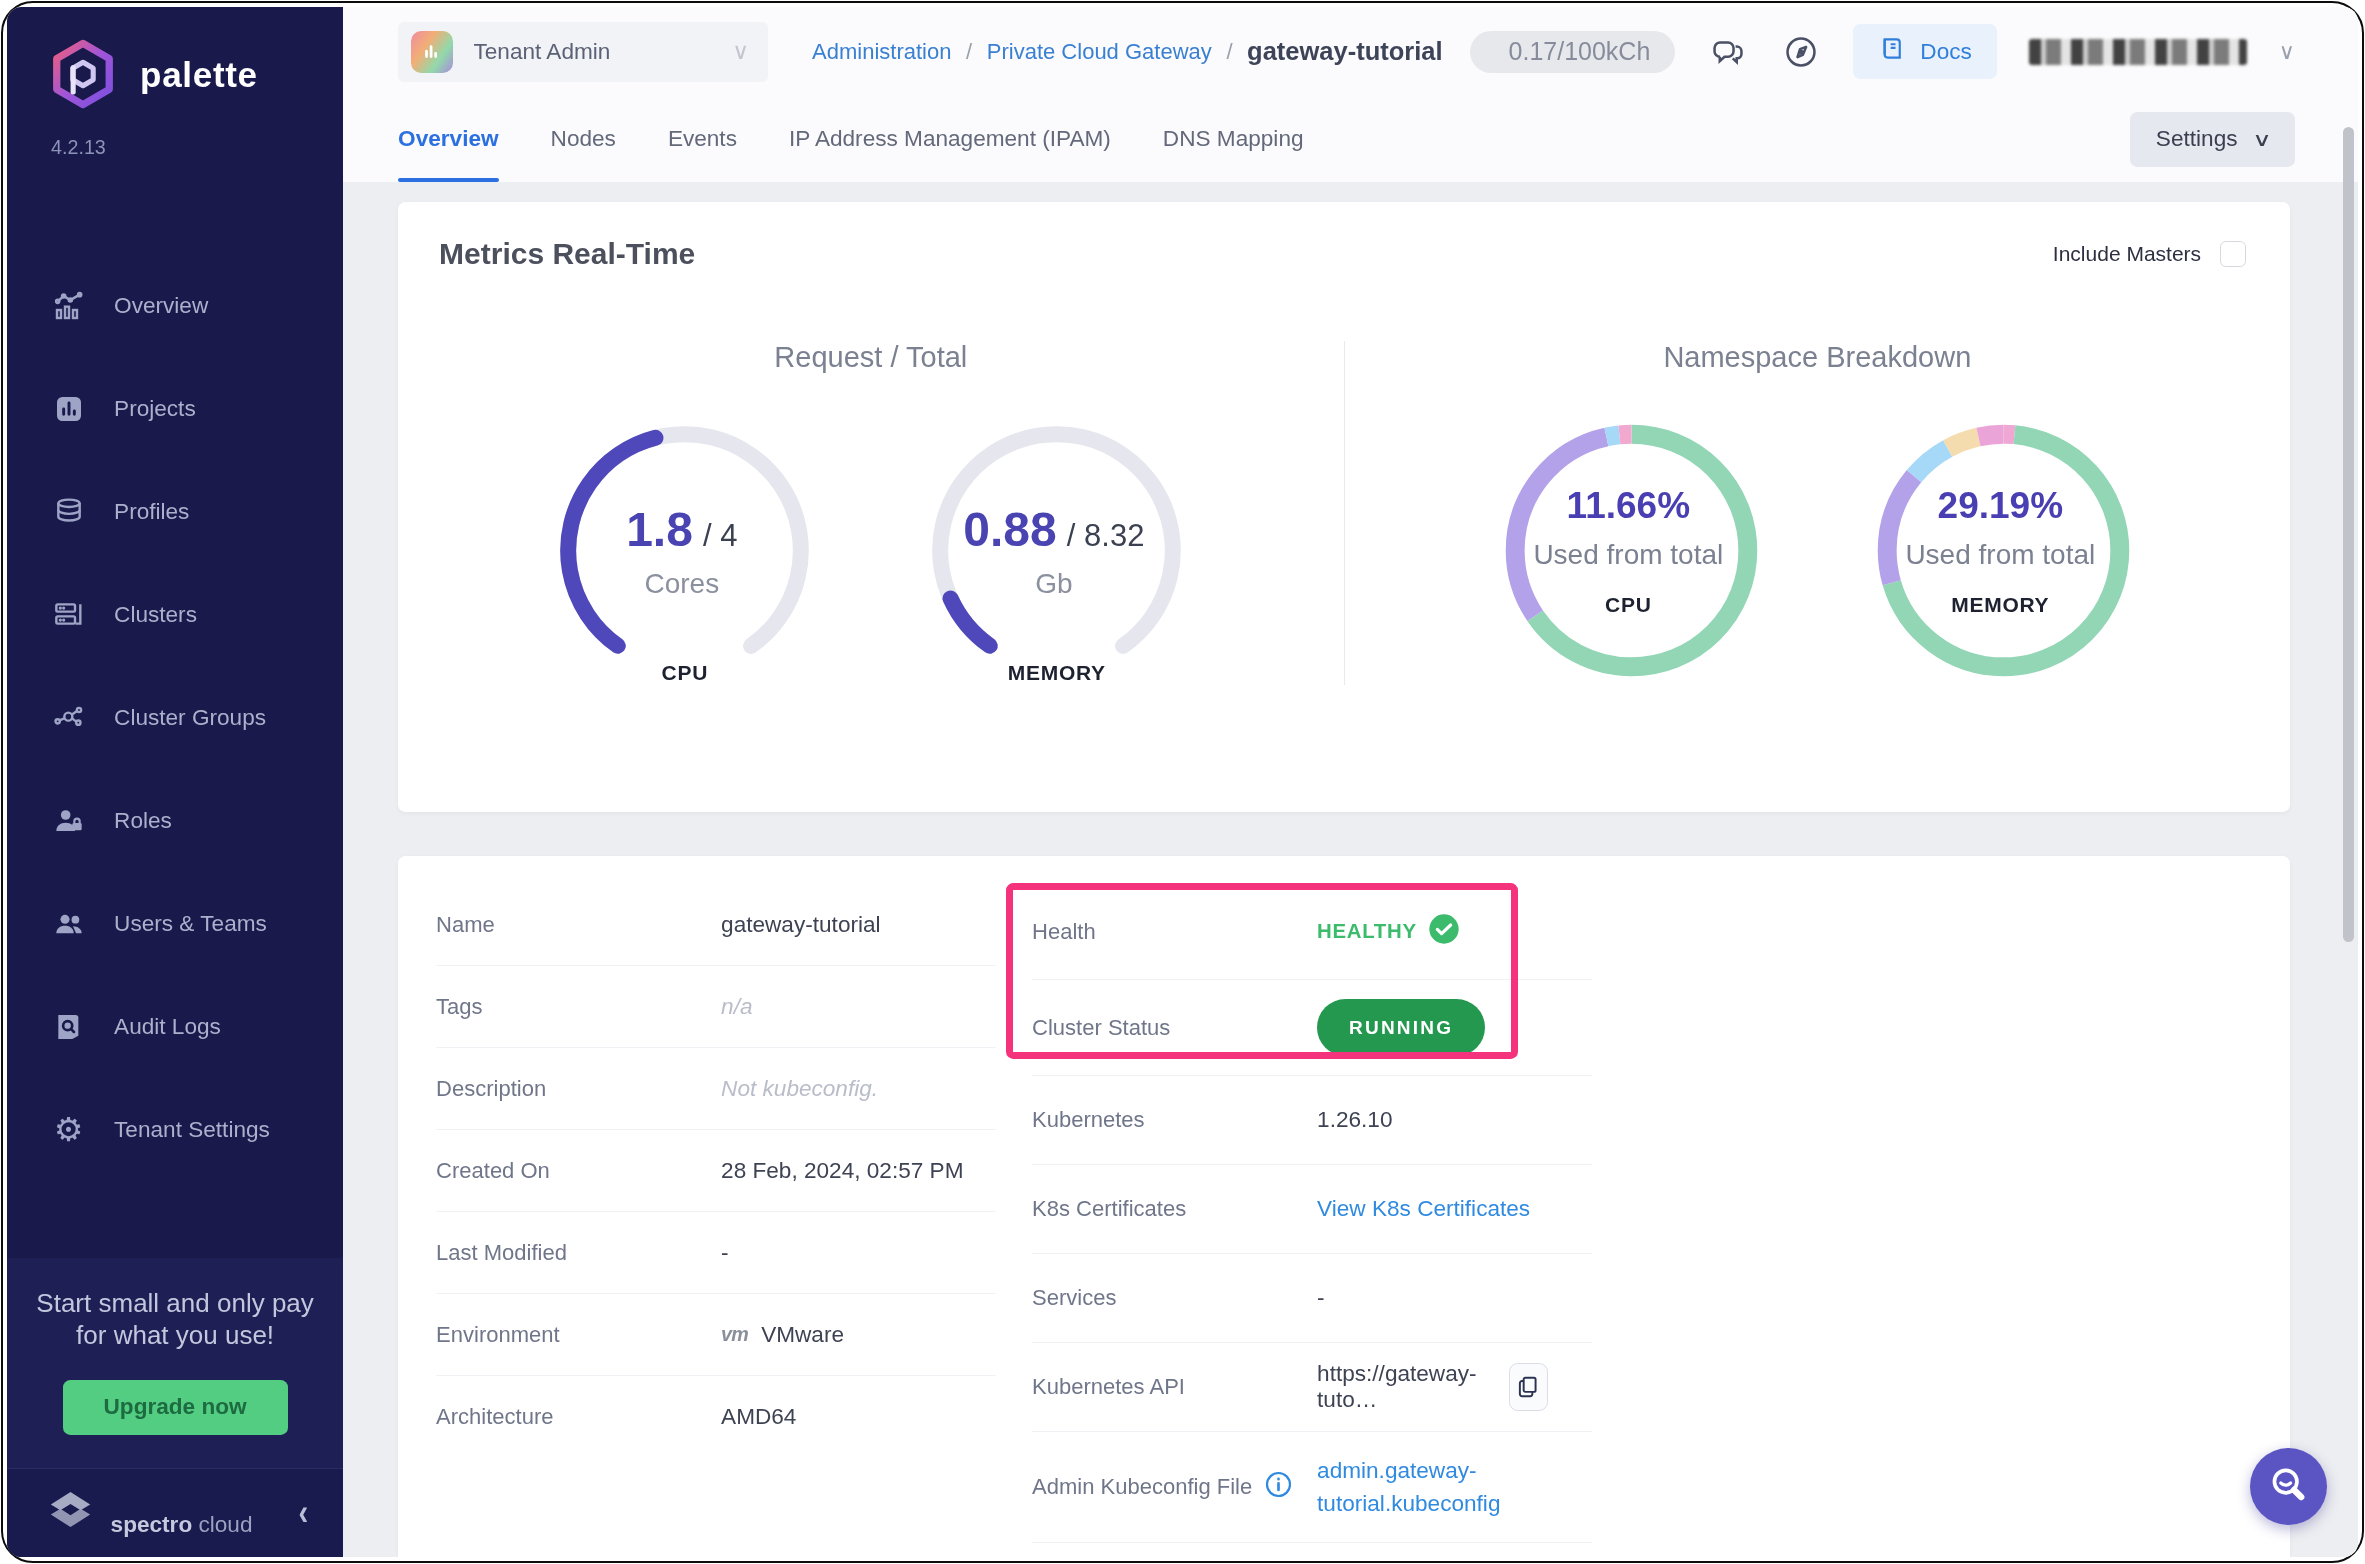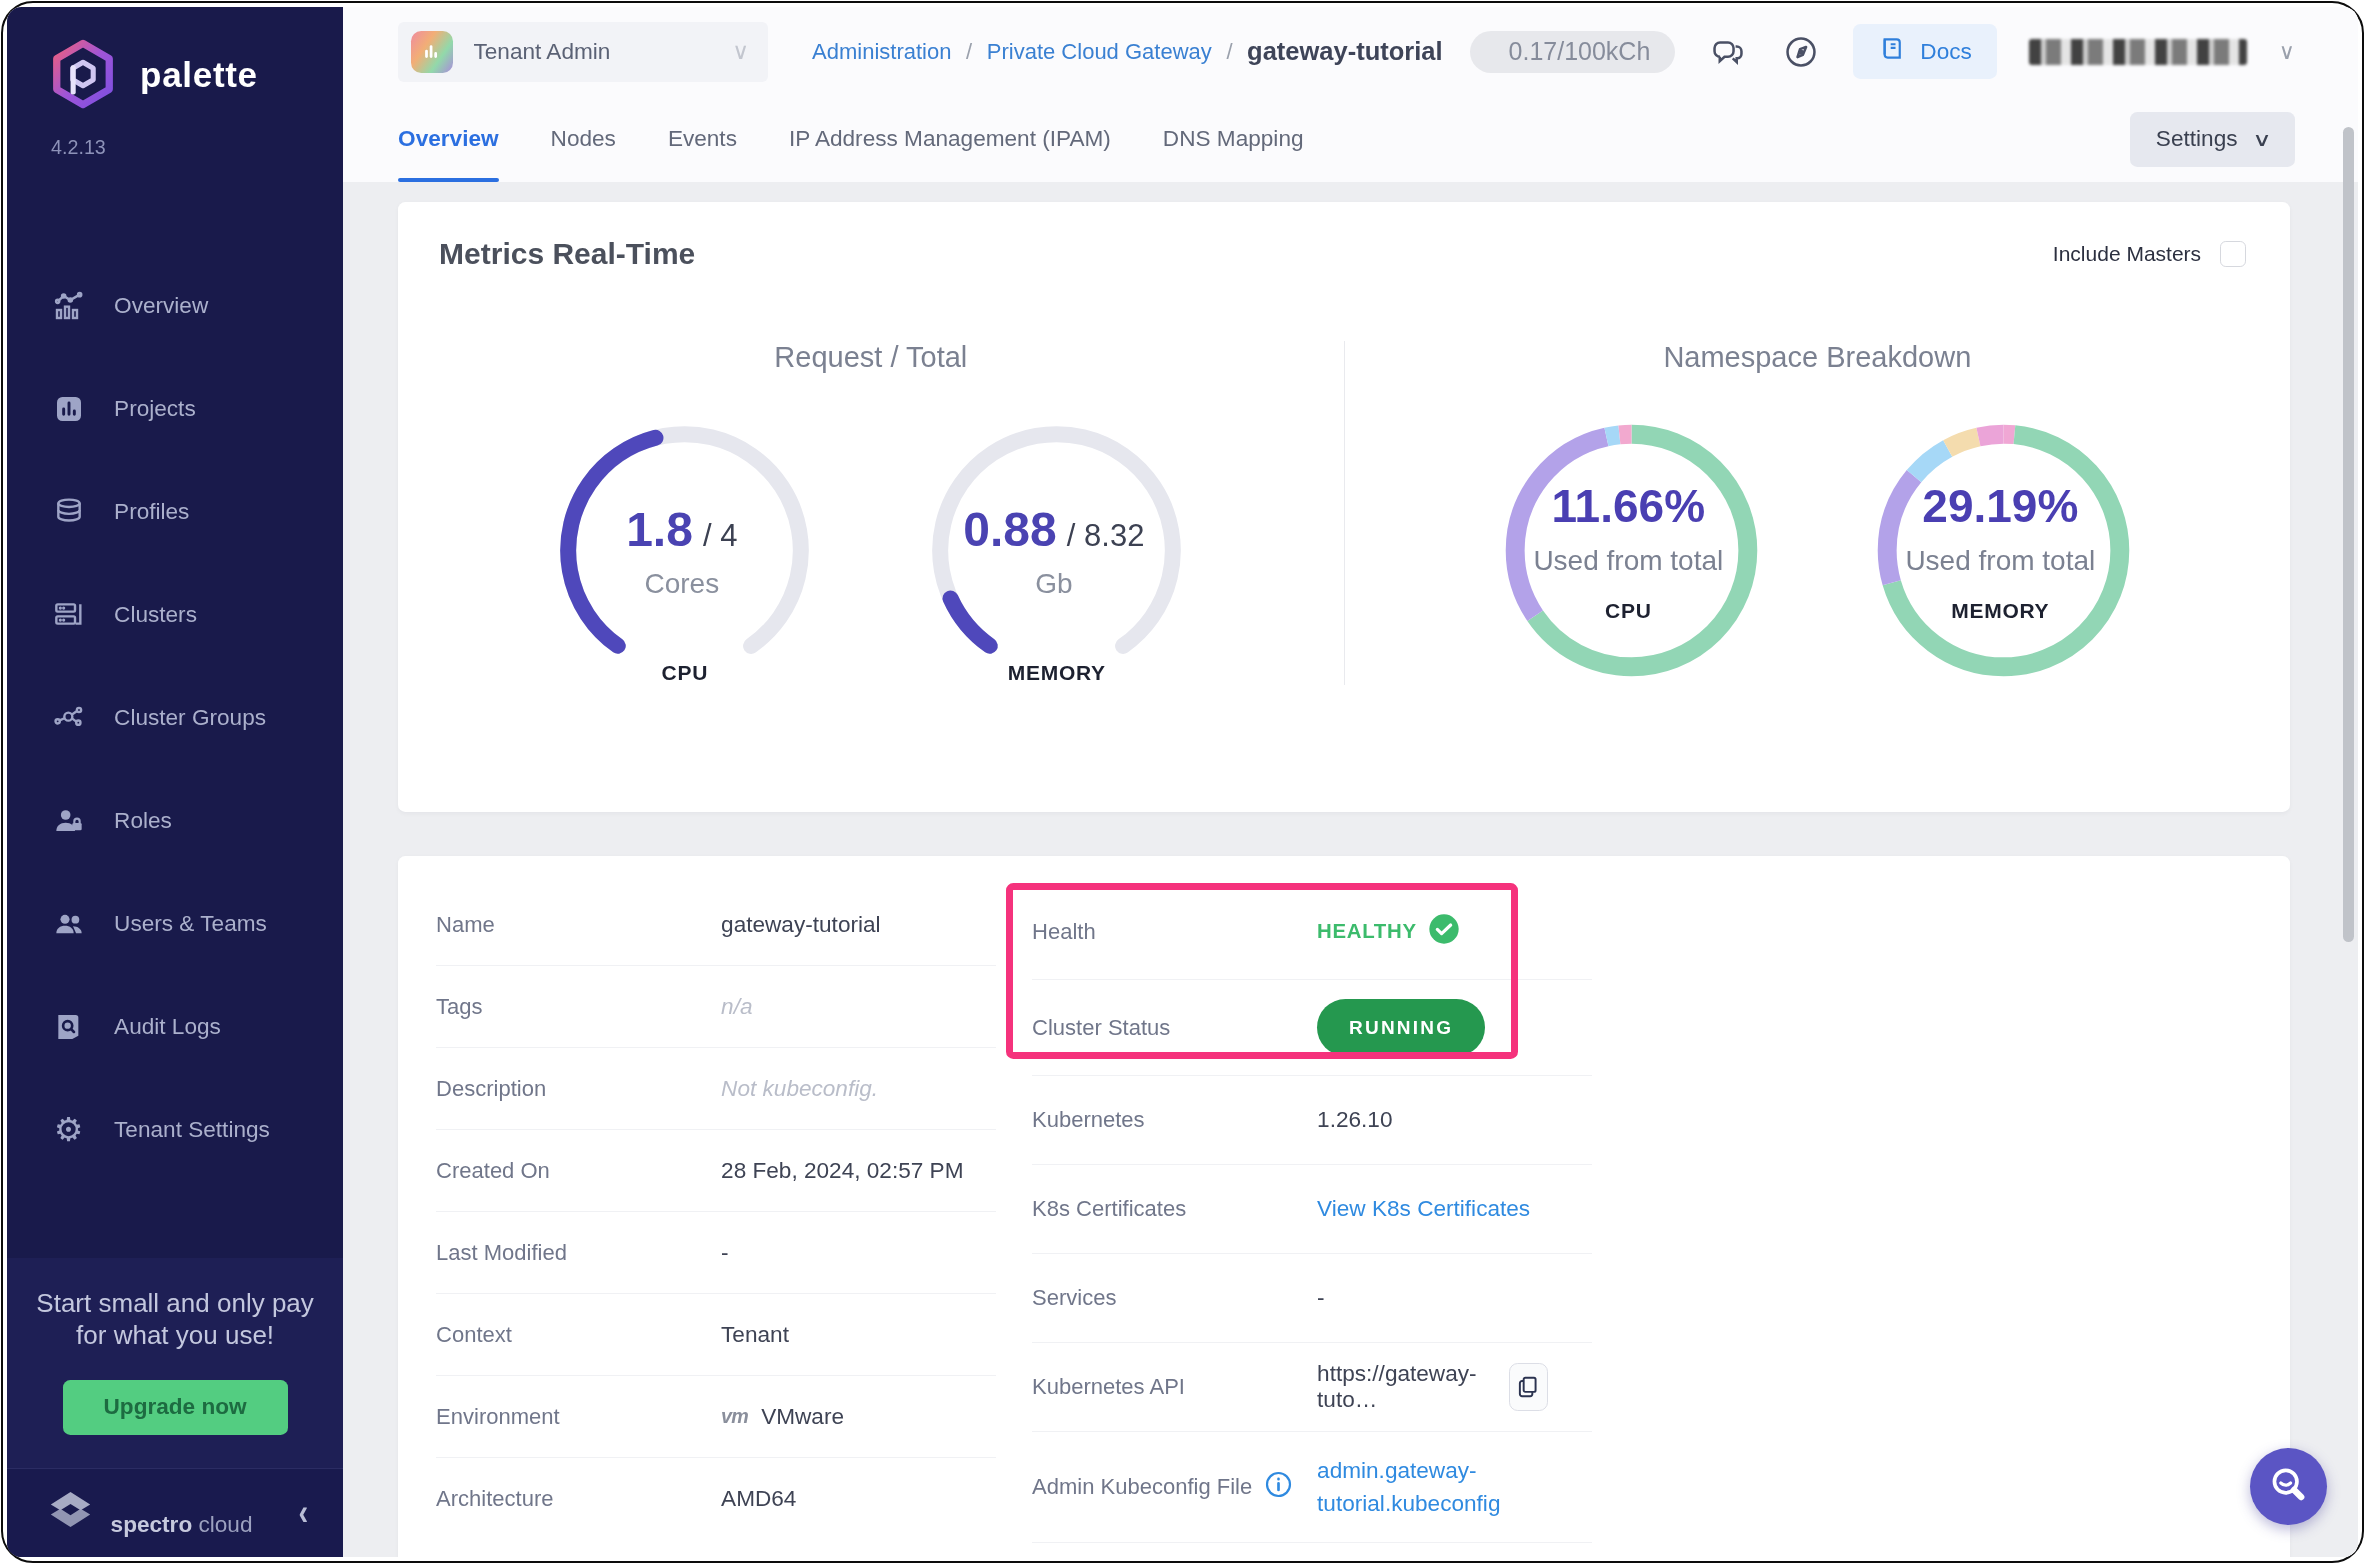--- a/index.html
+++ b/index.html
@@ -84,21 +84,21 @@
   .rings { display:flex; justify-content:center; gap:66px; margin-top:42px; }
   .ring-block { width:306px; position:relative; display:flex; flex-direction:column; align-items:center; }
   .ring-center { position:absolute; top:0; left:0; right:6px; height:269px; display:flex;
     flex-direction:column; align-items:center; justify-content:center; pointer-events:none; }
   .g-value-row { display:flex; align-items:baseline; gap:10.2px; }
   .g-value { font-size:48px; font-weight:700; color:#4a43b2; }
   .g-total { font-size:31px; color:#3c4152; }
   .g-unit { margin-top:10.2px; font-size:28px; color:#8a909e; }
   .g-metric { position:absolute; bottom:0; left:0; right:0; text-align:center;
     font-size:21px; font-weight:700; color:#1d2130; letter-spacing:0.7px; }
-  .d-pct { font-size:46px; font-weight:700; color:#4a3fb2; }
+  .d-pct { font-size:37px; font-weight:700; color:#4a3fb2; }
   .d-caption { margin-top:11.6px; font-size:28px; color:#7b8191; }
   .d-metric { margin-top:22px; font-size:21px; font-weight:700; color:#1d2130; letter-spacing:0.7px; }
 
   
   .details-card { margin-top:44px; height:735px; position:relative; display:flex; padding:28px 0 0 38px; }
   .col { width:560px; flex:none; }
   .col.right { margin-left:36px; }
   .row { display:flex; align-items:center; min-height:82px; border-bottom:1.5px solid #f0f1f4; }
   .row.tall { min-height:96px; }
   .row.mid  { min-height:89px; }
@@ -426,24 +426,20 @@
             </div>
             <div class="row">
               <span class="row-label">Created On</span>
               <span class="row-value">28 Feb, 2024, 02:57 PM</span>
             </div>
             <div class="row">
               <span class="row-label">Last Modified</span>
               <span class="row-value">-</span>
             </div>
             <div class="row">
-              <span class="row-label">Context</span>
-              <span class="row-value">Tenant</span>
-            </div>
-            <div class="row">
               <span class="row-label">Environment</span>
               <span class="row-value">
                 <span class="vm-mark">vm</span>
                 <span>VMware</span>
               </span>
             </div>
             <div class="row">
               <span class="row-label">Architecture</span>
               <span class="row-value">AMD64</span>
             </div>

